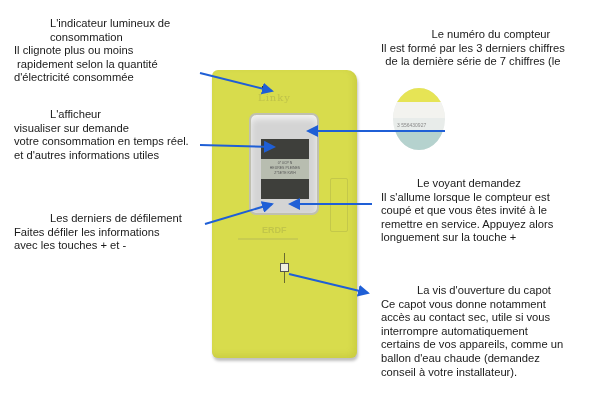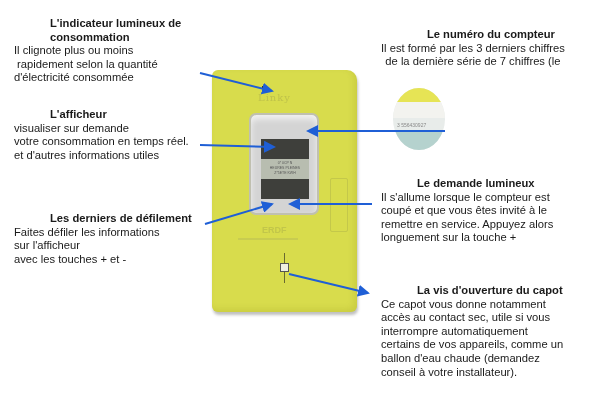--- a/index.html
+++ b/index.html
@@ -3,24 +3,24 @@
   <meta charset="utf-8">
   <style>
     html, body { margin: 0; padding: 0; }
     body {
       width: 603px; height: 419px; position: relative; overflow: hidden;
       background: #ffffff;
       font-family: "Liberation Sans", sans-serif;
       color: #1a1a1a;
     }
     .block { position: absolute; font-size: 11.2px; line-height: 13.6px; }
-    .block .title { font-weight: bold; display: block; padding-left: 36px; }
+    .block .title { font-weight: normal; display: block; padding-left: 36px; }
     .block .line { display: block; white-space: pre; }
     .meter {
-      position: absolute; left: 212px; top: 70px; width: 145px; height: 242px;
+      position: absolute; left: 212px; top: 70px; width: 145px; height: 288px;
       background: #d8dc4c; border-radius: 6px 10px 6px 6px;
       box-shadow: 1px 3px 3px rgba(0,0,0,0.25), inset -3px -3px 6px rgba(120,120,0,0.15);
     }
     .brand { position: absolute; left: 46px; top: 22px; font-family: "DejaVu Serif", serif; font-size: 10px; color: #bfc24a; letter-spacing: 1px; }
     .led { position: absolute; left: 50px; top: 16px; width: 4px; height: 3px; background: #333; }
     .window {
       position: absolute; left: 37px; top: 43px; width: 66px; height: 98px;
       background: #d4d4d4; border-radius: 7px; border: 2px solid #c0c0b0;
       box-shadow: inset 0 4px 6px rgba(255,255,255,0.7);
     }
@@ -56,32 +56,31 @@
 <div class="block" style="left:14px; top:108px;">
   <span class="title">L'afficheur</span>
   <span class="line">visualiser sur demande</span>
   <span class="line">votre consommation en temps réel.</span>
   <span class="line">et d'autres informations utiles</span>
 </div>
 
 <div class="block" style="left:14px; top:212px;">
   <span class="title">Les derniers de défilement</span>
   <span class="line">Faites défiler les informations</span>
-  <span class="line">sur l'afficheur</span>
   <span class="line">avec les touches + et -</span>
 </div>
 
 <div class="block" style="left:381px; top:28px;text-align:center;">
   <span class="title">Le numéro du compteur</span>
   <span class="line">Il est formé par les 3 derniers chiffres</span>
   <span class="line">de la dernière série de 7 chiffres (le</span>
 </div>
 
 <div class="block" style="left:381px; top:177px;">
-  <span class="title">Le demande lumineux</span>
+  <span class="title">Le voyant demandez</span>
   <span class="line">Il s'allume lorsque le compteur est</span>
   <span class="line">coupé et que vous êtes invité à le</span>
   <span class="line">remettre en service. Appuyez alors</span>
   <span class="line">longuement sur la touche +</span>
 </div>
 
 <div class="block" style="left:381px; top:284px;">
   <span class="title">La vis d'ouverture du capot</span>
   <span class="line">Ce capot vous donne notamment</span>
   <span class="line">accès au contact sec, utile si vous</span>

